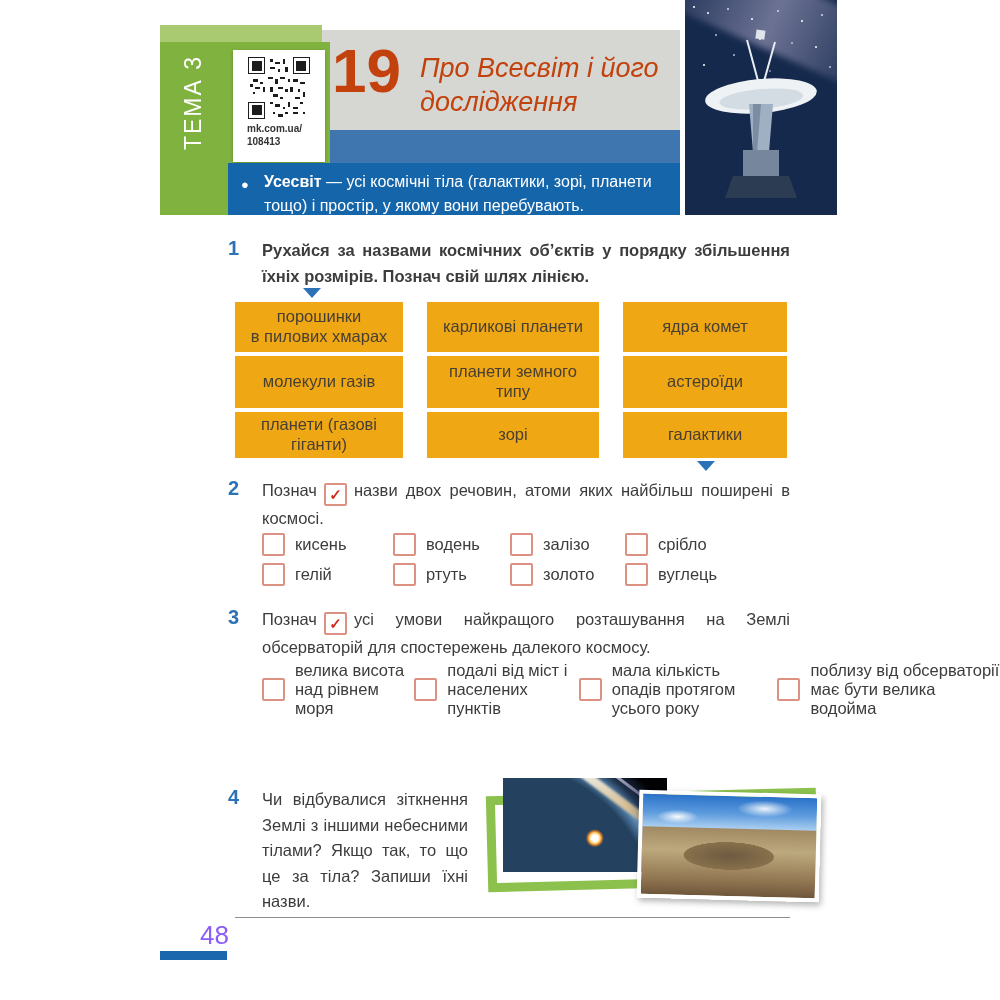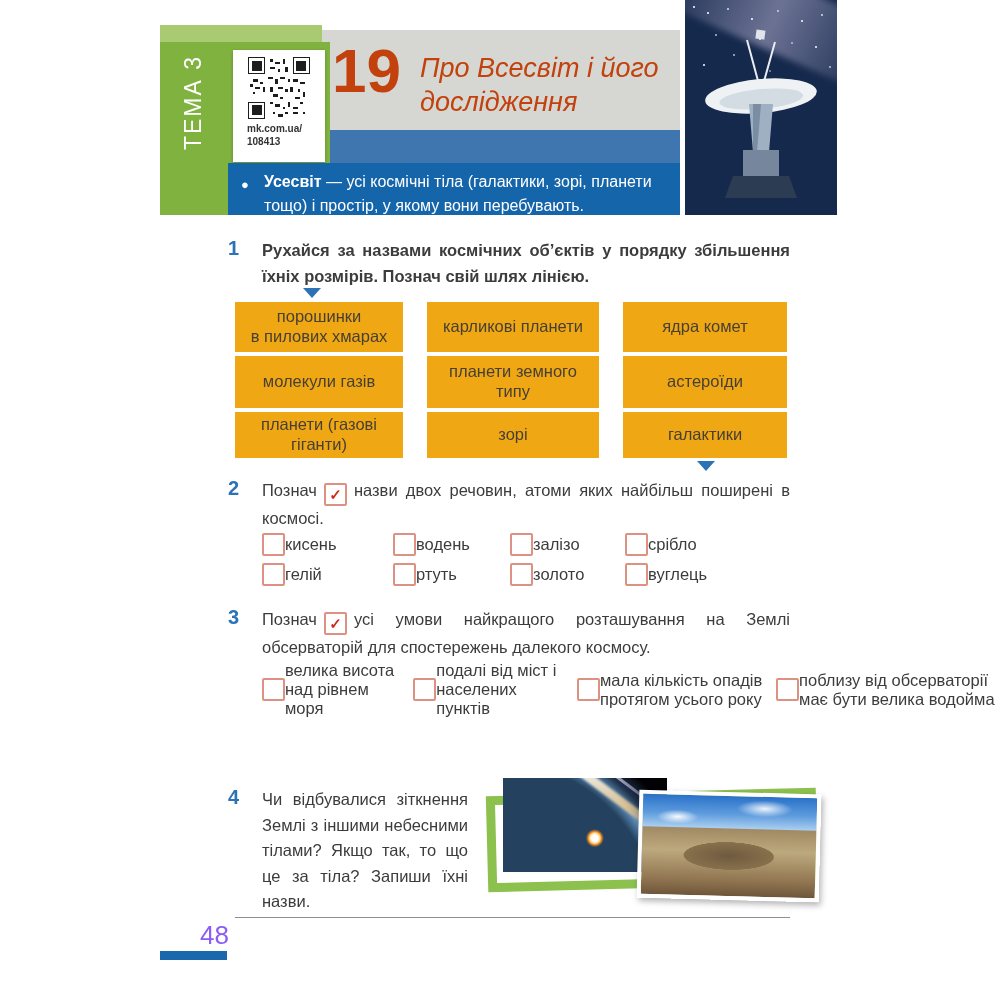--- a/index.html
+++ b/index.html
@@ -45,21 +45,21 @@
   .checkicon{display:inline-block;width:19px;height:19px;border:2px solid #dd9182;border-radius:2px;
              background:#fff;color:#ce2a1e;font-weight:bold;font-size:15px;line-height:19px;text-align:center;
              vertical-align:-4px;margin:0 7px;}
   .arrow-down{width:0;height:0;border-left:9px solid transparent;border-right:9px solid transparent;
               border-top:10px solid #2b72b6;}
   .ogrid{left:235px;top:302px;width:552px;display:grid;grid-template-columns:168px 172px 164px;
          grid-template-rows:50px 52px 46px;column-gap:24px;row-gap:4px;}
   .obox{background:#f0a714;color:#463f33;font-size:16.5px;line-height:1.2;display:flex;align-items:center;
         justify-content:center;text-align:center;white-space:pre-line;}
   .chk{width:19px;height:19px;border:2px solid #dd9182;border-radius:2px;background:#fff;flex-shrink:0;}
-  .chk-item{display:flex;align-items:center;font-size:16.5px;color:#3c3c3c;}
+  .chk-item{display:flex;align-items:center;gap:10px;font-size:16.5px;color:#3c3c3c;}
   .t2grid{left:262px;top:533px;width:528px;display:grid;grid-template-columns:131px 117px 115px 1fr;row-gap:7px;}
   .t3list{left:262px;top:661px;display:flex;flex-direction:row;gap:8px;}
   
   .frame-green{left:487px;top:792px;width:312px;height:78px;border:9px solid #8cc14e;transform:rotate(-1.5deg);}
   .meteor{left:503px;top:778px;width:164px;height:94px;background:
       radial-gradient(circle 9px at 56% 64%, #ffffff 35%, #ffd27a 60%, rgba(255,140,26,.85) 75%, rgba(255,120,20,0) 100%),
       radial-gradient(circle 300px at -2% 150%, #24425f 52%, #5d8cb8 56%, rgba(60,100,150,.5) 60%, rgba(0,0,0,0) 66%),
       #020204;overflow:hidden;}
   .streak{left:70px;top:-18px;width:130px;height:9px;transform:rotate(37deg);transform-origin:0 0;
           background:linear-gradient(90deg,rgba(255,255,255,.95),rgba(255,210,140,.75) 55%,rgba(255,170,80,0));filter:blur(1px);}

